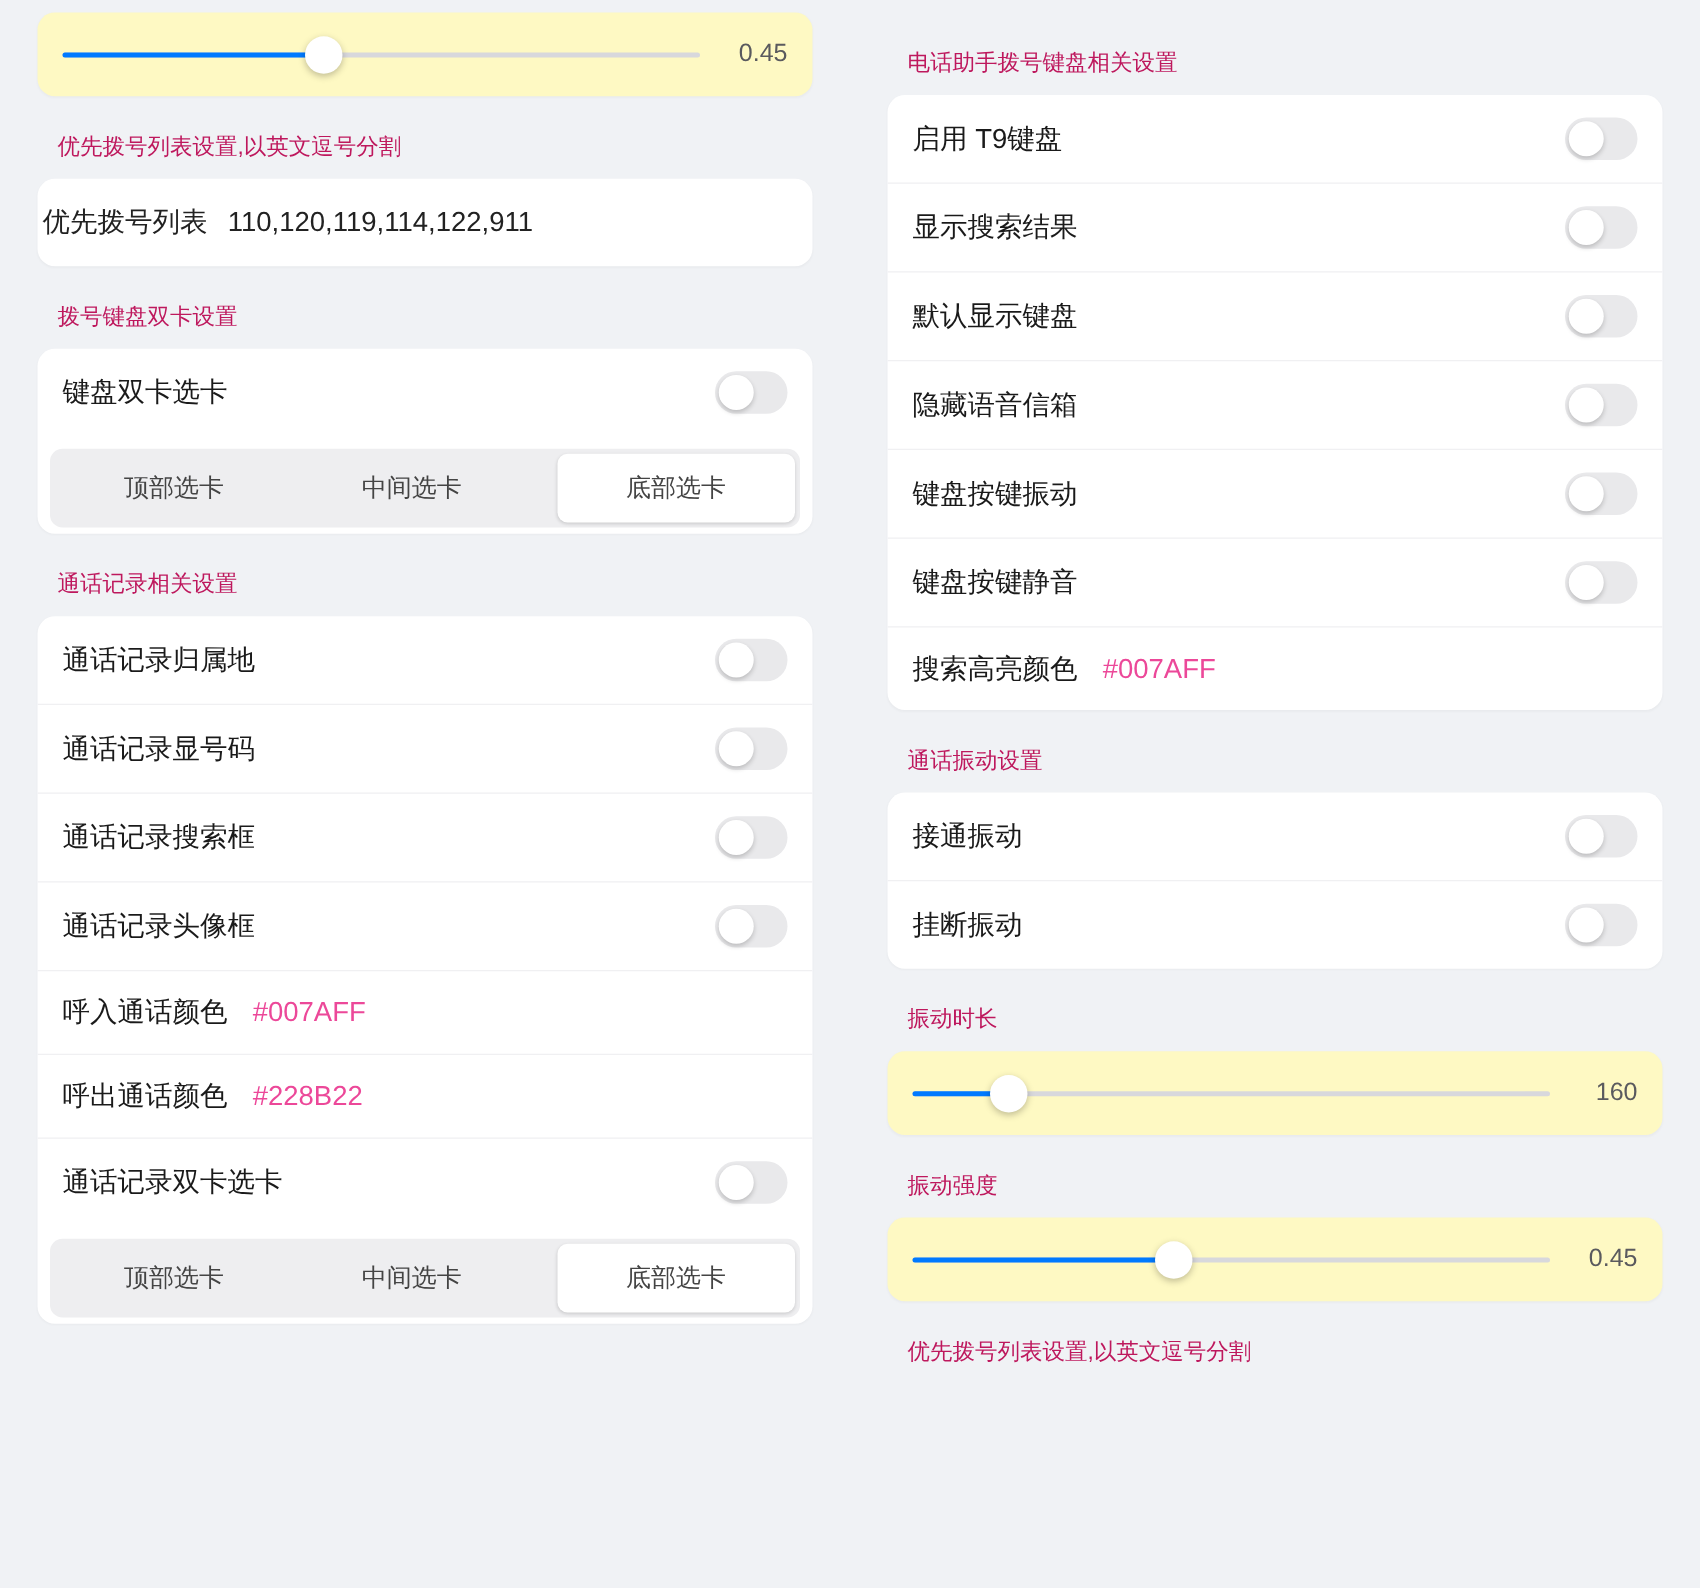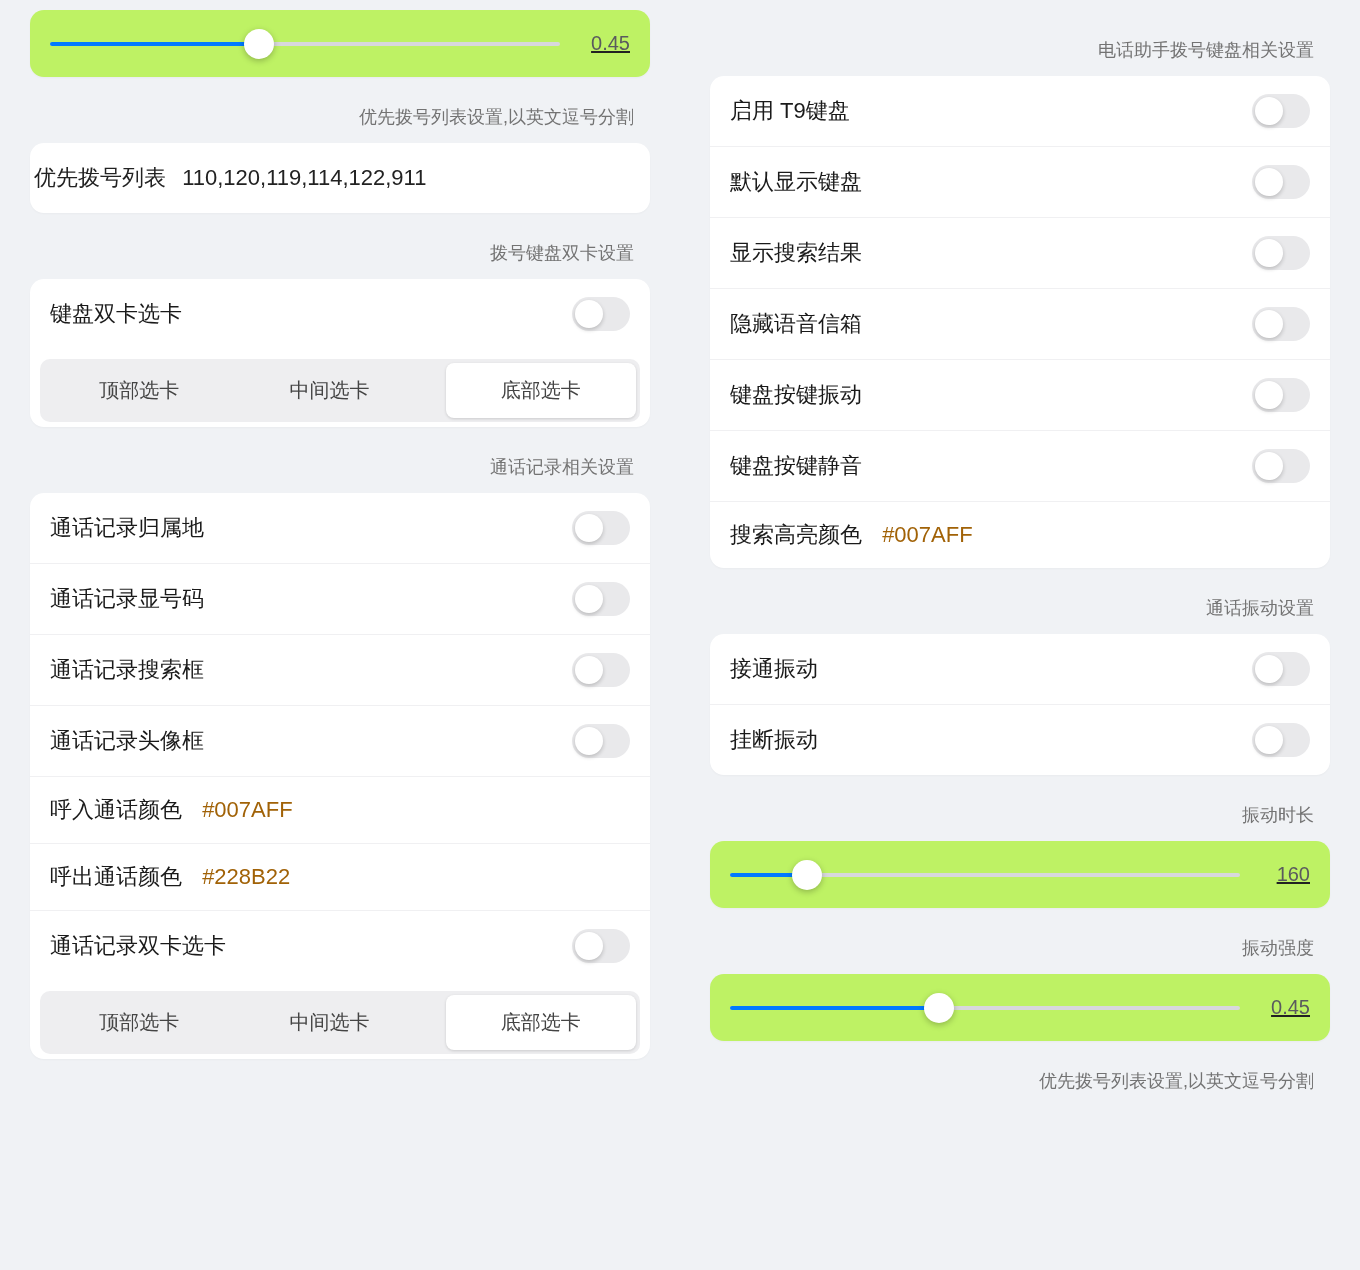--- a/index.html
+++ b/index.html
@@ -14,23 +14,22 @@
     padding: 0 30px;
   }
   .col {
     flex: 1;
     display: flex;
     flex-direction: column;
     padding-top: 10px;
   }
   .section-title {
     font-size: 18px;
-    color: #737373;
+    color: #be185d;
     padding: 28px 16px 14px 16px;
-    text-align: right;
   }
   .card {
     background: #fff;
     border-radius: 14px;
     overflow: hidden;
     box-shadow: 0 1px 2px rgba(0,0,0,0.03);
   }
   .row {
     display: flex;
     align-items: center;
@@ -61,23 +60,22 @@
     background: #fff;
     box-shadow: 0 2px 4px rgba(0,0,0,0.2);
   }
 
   
   .slider-row {
     display: flex;
     align-items: center;
     padding: 22px 20px;
     gap: 18px;
-    background: #bef264;
+    background: #fef9c3;
     border-radius: 14px;
-    text-decoration: underline;
   }
   .slider-track {
     flex: 1;
     height: 4px;
     background: #d8d8dc;
     border-radius: 2px;
     position: relative;
   }
   .slider-fill {
     position: absolute;
@@ -100,21 +98,21 @@
     min-width: 52px;
     text-align: right;
   }
 
   
   .text-card { padding: 20px 4px; font-size: 22px; background:#fff; border-radius:14px; }
   .text-label { margin-right: 10px; }
   .text-value { }
 
   
-  .val-inline { margin-left: 14px; color:#a16207; }
+  .val-inline { margin-left: 14px; color:#ec4899; }
 
   
   .segmented {
     display: flex;
     background: #eeeef0;
     border-radius: 10px;
     padding: 4px;
     margin: 0;
   }
   .seg-item {
@@ -214,25 +212,25 @@
 
 <div class="col">
 
   <div class="section-title">电话助手拨号键盘相关设置</div>
   <div class="card">
     <div class="row">
       <span class="row-label">启用 T9键盘</span>
       <span class="toggle"></span>
     </div>
     <div class="row">
+      <span class="row-label">显示搜索结果</span>
+      <span class="toggle"></span>
+    </div>
+    <div class="row">
       <span class="row-label">默认显示键盘</span>
-      <span class="toggle"></span>
-    </div>
-    <div class="row">
-      <span class="row-label">显示搜索结果</span>
       <span class="toggle"></span>
     </div>
     <div class="row">
       <span class="row-label">隐藏语音信箱</span>
       <span class="toggle"></span>
     </div>
     <div class="row">
       <span class="row-label">键盘按键振动</span>
       <span class="toggle"></span>
     </div>

